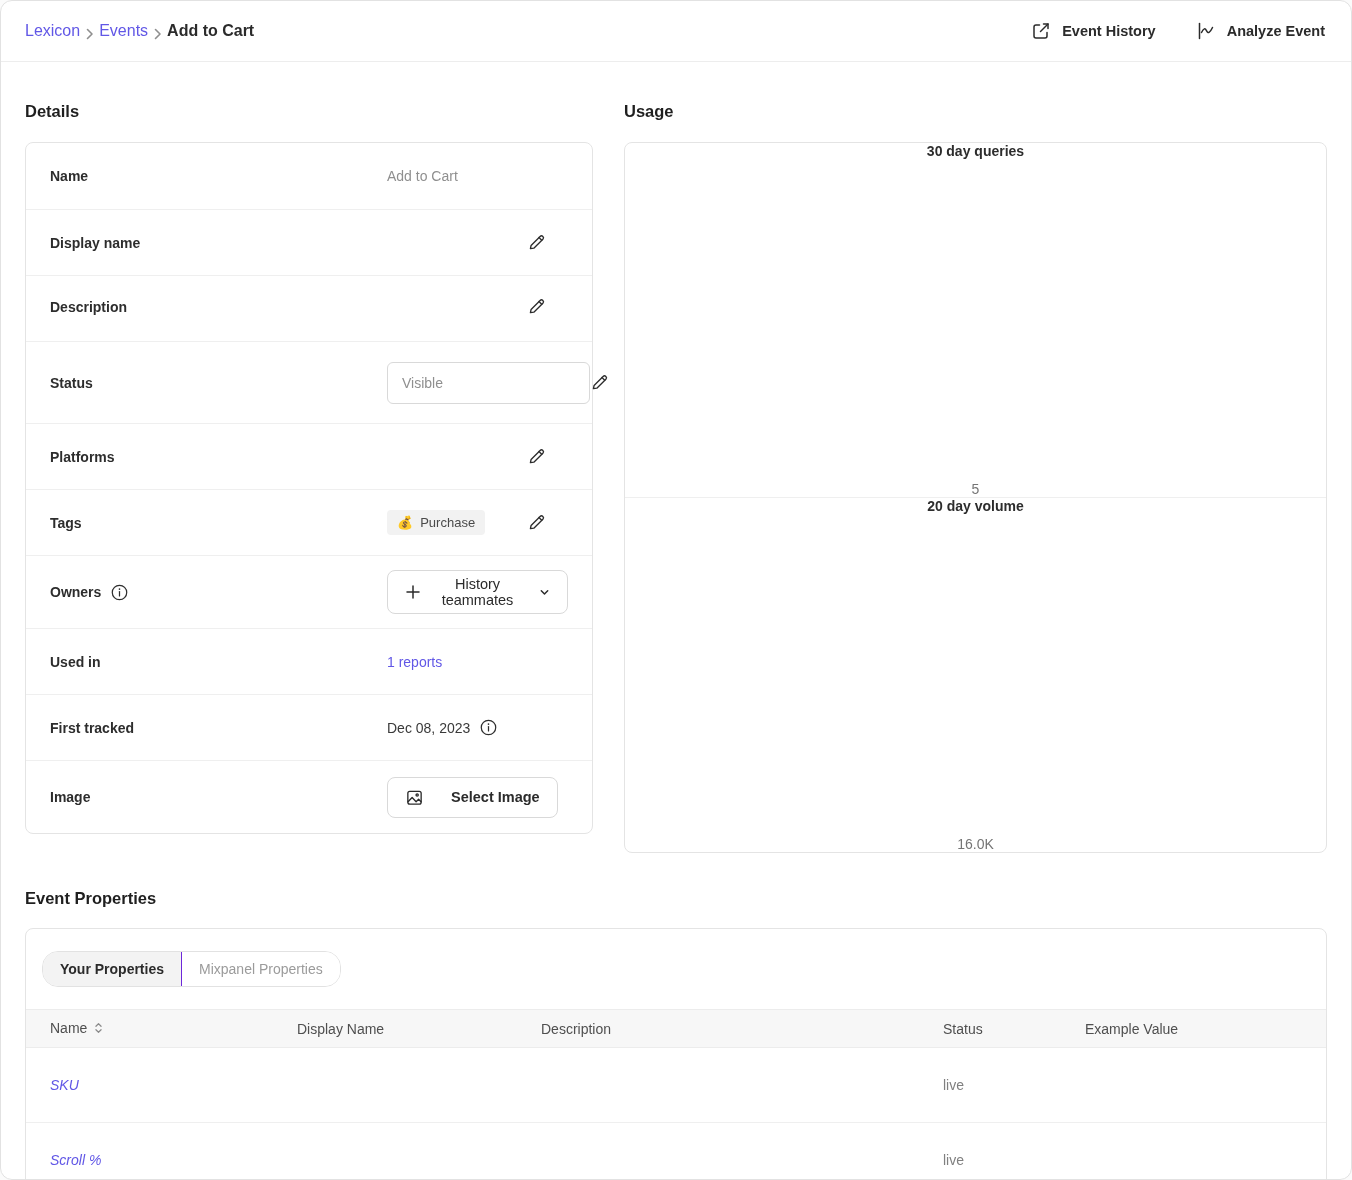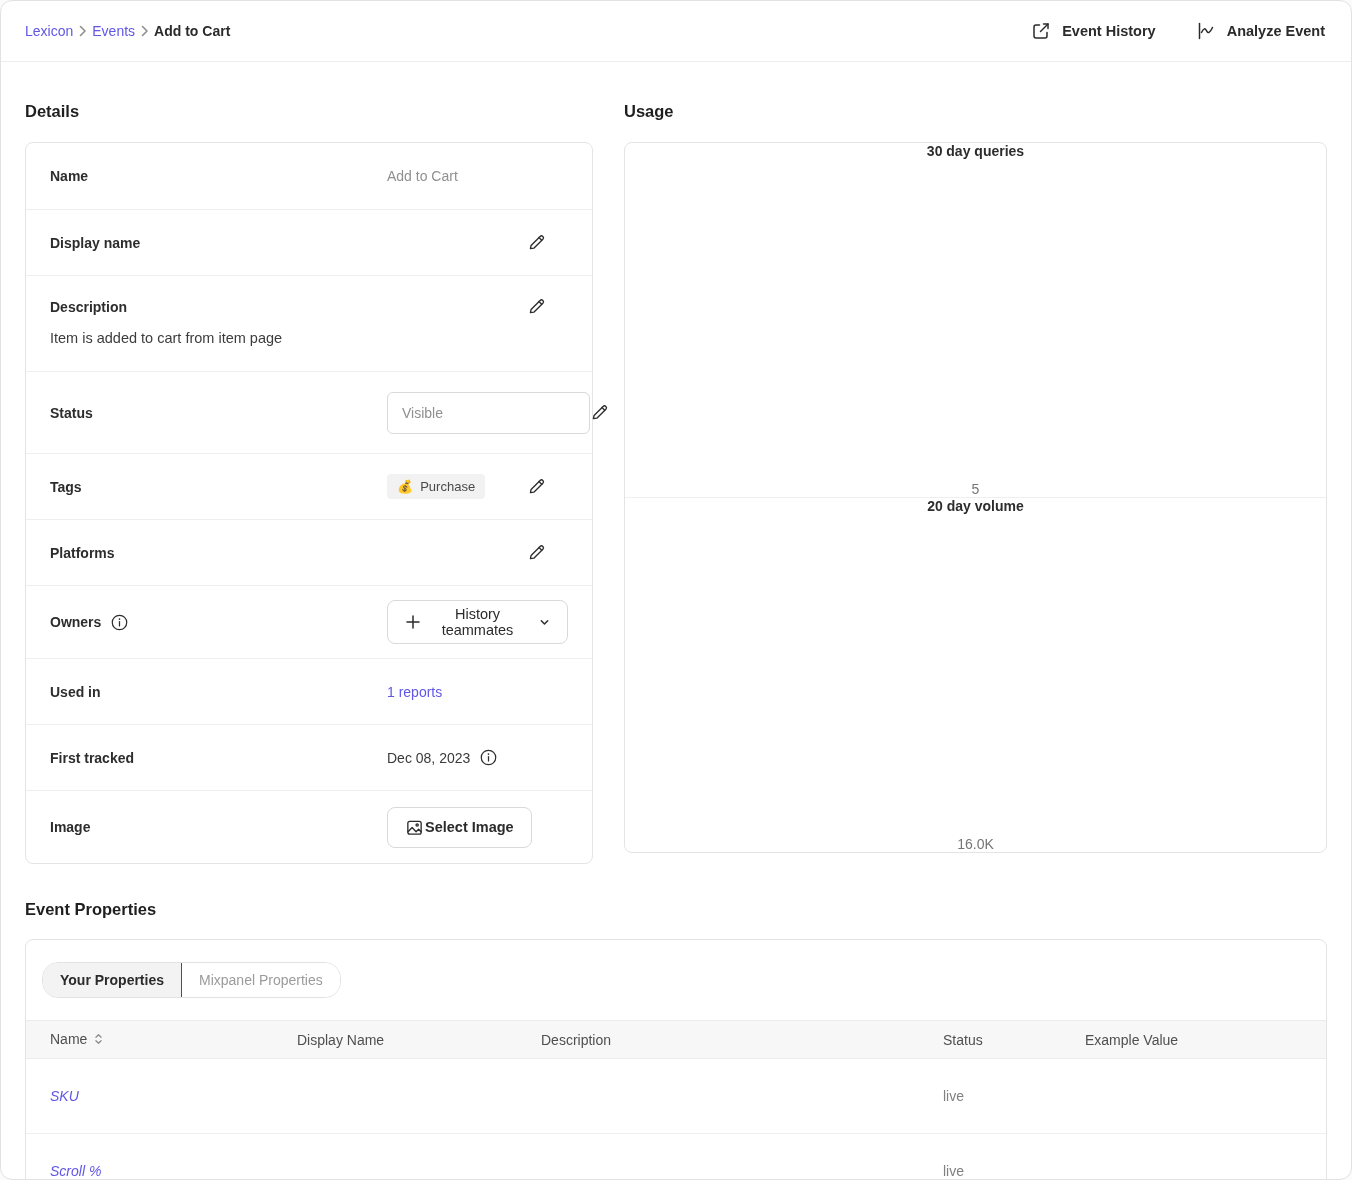--- a/index.html
+++ b/index.html
@@ -14,21 +14,21 @@
     overflow: hidden;
   }
 
   
   .topbar {
     height: 61px;
     display: flex; align-items: center; justify-content: space-between;
     padding: 0 26px 0 24px;
     border-bottom: 1px solid #ededed;
   }
-  .breadcrumb { display: flex; align-items: center; gap: 5px; font-size: 14px; }
+  .breadcrumb { display: flex; align-items: flex-end; gap: 5px; font-size: 16px; }
   .crumb-link { color: #6157e6; text-decoration: none; cursor: pointer; }
   .crumb-current { font-weight: 700; color: #2b2b2b; }
   .crumb-sep { display: flex; color: #8f8f8f; }
   .topbar-actions { display: flex; gap: 40px; }
   .action-btn {
     display: flex; align-items: center; gap: 11px;
     background: none; border: none; cursor: pointer;
     font-family: inherit; font-size: 14.5px; font-weight: 600; color: #2b2b2b;
   }
   .action-btn svg { flex: none; }
@@ -82,21 +82,21 @@
     height: 44px; padding: 0 17px;
     background: #fff; border: 1px solid #d9d9d9; border-radius: 8px;
     font-family: inherit; font-size: 14.5px; font-weight: 500; color: #2b2b2b;
     cursor: pointer;
   }
   .assign-btn .chev { margin-left: 5px; color: #2b2b2b; display: flex; }
 
   .link { color: #6157e6; text-decoration: none; font-size: 14px; cursor: pointer; }
 
   .select-image-btn {
-    display: flex; align-items: center; gap: 1px;
+    display: flex; align-items: center; gap: 27px;
     height: 41px; padding: 0 17px;
     background: #fff; border: 1px solid #d9d9d9; border-radius: 8px;
     font-family: inherit; font-size: 14.5px; font-weight: 600; color: #2b2b2b;
     cursor: pointer;
   }
 
   .info-icon { display: flex; color: #2d2d2d; }
 
   
   .urow { display: flex; align-items: center; padding: 0 24px; min-height: 66px; flex-direction: column; }
@@ -201,54 +201,53 @@
               <span class="drow-label">Description</span>
               <button class="pencil-btn">
                 <span style="display:flex;">
                   <svg width="19" height="19" viewBox="0 0 20 20" fill="none" stroke="currentColor" stroke-width="1.4" stroke-linecap="round" stroke-linejoin="round">
                     <path d="M3.6 16.4l.7-3.3L13.8 3.6c.8-.8 2.1-.8 2.9 0 .8.8.8 2.1 0 2.9L7.2 16 3.6 16.4z"></path>
                     <path d="M12.6 4.8l2.9 2.9"></path>
                   </svg>
                 </span>
               </button>
             </div>
-            <div class="desc-text">Item is added to cart from item page</div>
           </div>
 
           <div class="drow drow-status">
             <span class="drow-label">Status</span>
             <input class="status-input" placeholder="Visible" style="">
+            <button class="pencil-btn">
+              <span style="display:flex;">
+                <svg width="19" height="19" viewBox="0 0 20 20" fill="none" stroke="currentColor" stroke-width="1.4" stroke-linecap="round" stroke-linejoin="round">
+                  <path d="M3.6 16.4l.7-3.3L13.8 3.6c.8-.8 2.1-.8 2.9 0 .8.8.8 2.1 0 2.9L7.2 16 3.6 16.4z"></path>
+                  <path d="M12.6 4.8l2.9 2.9"></path>
+                </svg>
+              </span>
+            </button>
+          </div>
+
+          <div class="drow">
+            <span class="drow-label">Platforms</span>
             <button class="pencil-btn">
               <span style="display:flex;">
                 <svg width="19" height="19" viewBox="0 0 20 20" fill="none" stroke="currentColor" stroke-width="1.4" stroke-linecap="round" stroke-linejoin="round">
                   <path d="M3.6 16.4l.7-3.3L13.8 3.6c.8-.8 2.1-.8 2.9 0 .8.8.8 2.1 0 2.9L7.2 16 3.6 16.4z"></path>
                   <path d="M12.6 4.8l2.9 2.9"></path>
                 </svg>
               </span>
             </button>
           </div>
 
           <div class="drow">
             <span class="drow-label">Tags</span>
             <span class="tag-chip">
               <span>💰</span>
               <span>Purchase</span>
             </span>
-            <button class="pencil-btn">
-              <span style="display:flex;">
-                <svg width="19" height="19" viewBox="0 0 20 20" fill="none" stroke="currentColor" stroke-width="1.4" stroke-linecap="round" stroke-linejoin="round">
-                  <path d="M3.6 16.4l.7-3.3L13.8 3.6c.8-.8 2.1-.8 2.9 0 .8.8.8 2.1 0 2.9L7.2 16 3.6 16.4z"></path>
-                  <path d="M12.6 4.8l2.9 2.9"></path>
-                </svg>
-              </span>
-            </button>
-          </div>
-
-          <div class="drow">
-            <span class="drow-label">Platforms</span>
             <button class="pencil-btn">
               <span style="display:flex;">
                 <svg width="19" height="19" viewBox="0 0 20 20" fill="none" stroke="currentColor" stroke-width="1.4" stroke-linecap="round" stroke-linejoin="round">
                   <path d="M3.6 16.4l.7-3.3L13.8 3.6c.8-.8 2.1-.8 2.9 0 .8.8.8 2.1 0 2.9L7.2 16 3.6 16.4z"></path>
                   <path d="M12.6 4.8l2.9 2.9"></path>
                 </svg>
               </span>
             </button>
           </div>
 

